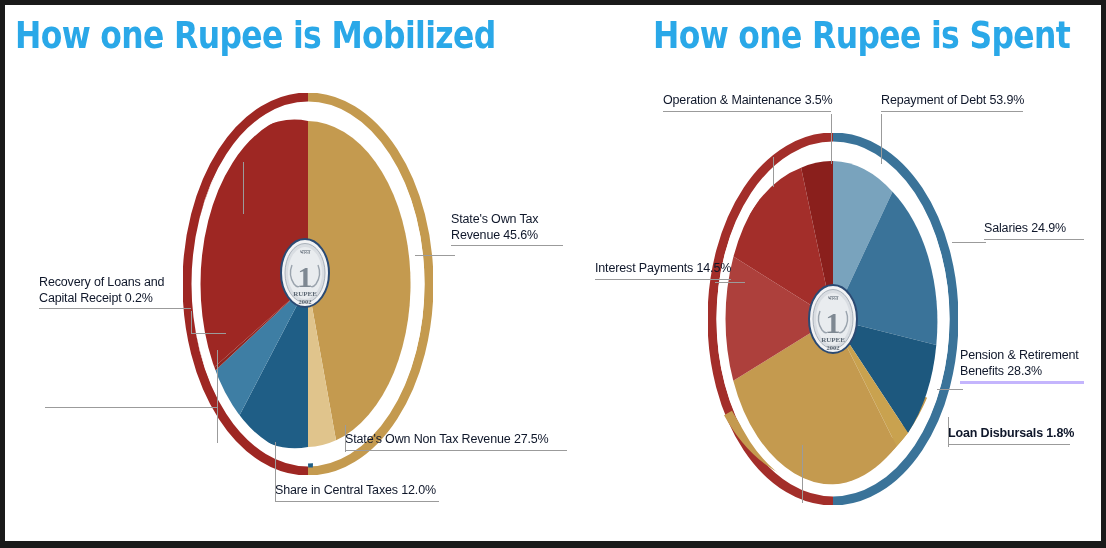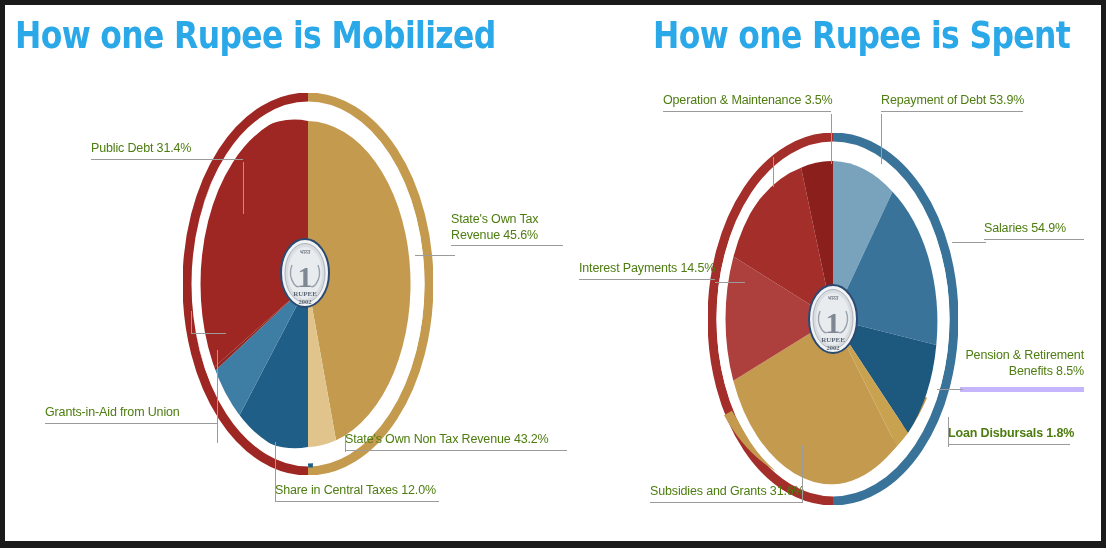--- a/index.html
+++ b/index.html
@@ -38,28 +38,28 @@
   .pie-wrap{position:absolute;}
   #pie-left{left:178px;top:88px;width:250px;height:382px;}
   #pie-right{left:143px;top:128px;width:250px;height:372px;}
 
   .pie-wrap svg{display:block;width:100%;height:100%;overflow:visible;}
 
   
   .lbl{
     position:absolute;
     font-size:12.5px;
-    color:#4d7c0f;
+    color:#0f172a;
     line-height:15.5px;
     white-space:nowrap;
     letter-spacing:-0.15px;
   }
   .lbl .ln{display:block;}
   .lbl.ul{border-bottom:1px solid #9b9b9b;padding-bottom:2px;}
-  .lbl.ulr{border-bottom:5px solid #c4b5fd;padding-bottom:8px;text-align:right;}
+  .lbl.ulr{border-bottom:3px solid #c4b5fd;padding-bottom:2px;}
 
   .lead{position:absolute;background:#9b9b9b;}
   .lead.v{width:1px;}
   .lead.h{height:1px;}
 
   .coin{position:absolute;}
   .coin svg{display:block;}
 </style>
 </head>
 <body>
@@ -107,40 +107,40 @@
         <ellipse cx="26" cy="36" rx="17" ry="26" fill="#e9ecef"></ellipse>
         <text x="26" y="17" text-anchor="middle" font-size="5.5" fill="#55606d" font-family="'Liberation Sans',sans-serif">भारत</text>
         <text x="26" y="50" text-anchor="middle" font-size="30" fill="#7e8892" font-family="'Liberation Serif',serif" font-weight="bold">1</text>
         <path d="M13 28 q-4 10 2 19 q3 4 6 2" fill="none" stroke="#9aa3ad" stroke-width="1.4"></path>
         <path d="M39 28 q4 10 -2 19 q-3 4 -6 2" fill="none" stroke="#9aa3ad" stroke-width="1.4"></path>
         <text x="26" y="59" text-anchor="middle" font-size="7" fill="#5d6874" font-family="'Liberation Serif',serif" font-weight="bold">RUPEE</text>
         <text x="26" y="67" text-anchor="middle" font-size="6.5" fill="#5d6874" font-family="'Liberation Serif',serif" font-weight="bold">2002</text>
       </svg>
     </div>
 
-    <div class="lbl ul" style="left:86px;top:136px;width:152px;">
-      <span class="ln">Public Debt 31.4%</span>
-    </div>
     <div class="lead v" style="left:238px;top:157px;height:52px;"></div>
 
+    <div class="lbl ul" style="left:34px;top:270px;width:152px;">
+      <span class="ln">Recovery of Loans and</span>
+      <span class="ln">Capital Receipt 0.2%</span>
+    </div>
     <div class="lead v" style="left:186px;top:306px;height:22px;"></div>
     <div class="lead h" style="left:186px;top:328px;width:35px;"></div>
 
     <div class="lbl ul" style="left:40px;top:400px;width:172px;">
-      <span class="ln">Grants-in-Aid from Union</span>
     </div>
     <div class="lead v" style="left:212px;top:345px;height:93px;"></div>
 
     <div class="lbl ul" style="left:270px;top:478px;width:164px;">
       <span class="ln">Share in Central Taxes 12.0%</span>
     </div>
     <div class="lead v" style="left:270px;top:437px;height:60px;"></div>
 
     <div class="lbl ul" style="left:340px;top:427px;width:222px;">
-      <span class="ln">State's Own  Non Tax Revenue 43.2%</span>
+      <span class="ln">State's Own  Non Tax Revenue 27.5%</span>
     </div>
     <div class="lead v" style="left:340px;top:420px;height:27px;"></div>
 
     <div class="lbl ul" style="left:446px;top:207px;width:112px;">
       <span class="ln">State's Own Tax</span>
       <span class="ln">Revenue 45.6%</span>
     </div>
     <div class="lead h" style="left:410px;top:250px;width:40px;"></div>
   </div>
 
@@ -196,43 +196,40 @@
       </svg>
     </div>
 
     <div class="lbl ul" style="left:98px;top:88px;width:168px;">
       <span class="ln">Operation &amp; Maintenance 3.5%</span>
     </div>
     <div class="lead v" style="left:266px;top:109px;height:50px;"></div>
 
     <div class="lead v" style="left:208px;top:152px;height:30px;"></div>
 
-    <div class="lbl ul" style="left:14px;top:256px;width:136px;">
+    <div class="lbl ul" style="left:30px;top:256px;width:136px;">
       <span class="ln">Interest Payments 14.5%</span>
     </div>
     <div class="lead h" style="left:150px;top:277px;width:30px;"></div>
 
-    <div class="lbl ul" style="left:85px;top:479px;width:152px;">
-      <span class="ln">Subsidies and Grants 31.6%</span>
-    </div>
     <div class="lead v" style="left:237px;top:440px;height:58px;"></div>
 
     <div class="lbl ul" style="left:316px;top:88px;width:142px;">
       <span class="ln">Repayment of Debt 53.9%</span>
     </div>
     <div class="lead v" style="left:316px;top:109px;height:50px;"></div>
 
     <div class="lbl ul" style="left:419px;top:216px;width:100px;">
-      <span class="ln">Salaries 54.9%</span>
+      <span class="ln">Salaries 24.9%</span>
     </div>
     <div class="lead h" style="left:387px;top:237px;width:34px;"></div>
 
     <div class="lbl ulr" style="left:395px;top:343px;width:124px;">
       <span class="ln">Pension &amp; Retirement</span>
-      <span class="ln">Benefits 8.5%</span>
+      <span class="ln">Benefits 28.3%</span>
     </div>
     <div class="lead h" style="left:372px;top:384px;width:26px;"></div>
 
     <div class="lbl ul" style="left:383px;top:421px;width:122px;font-weight:bold;">
       <span class="ln">Loan Disbursals 1.8%</span>
     </div>
     <div class="lead v" style="left:383px;top:412px;height:30px;"></div>
   </div>
 
 </div>

